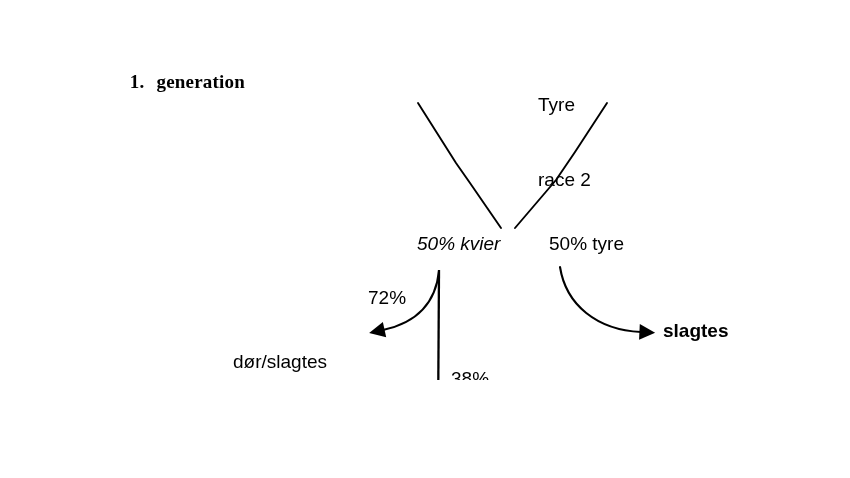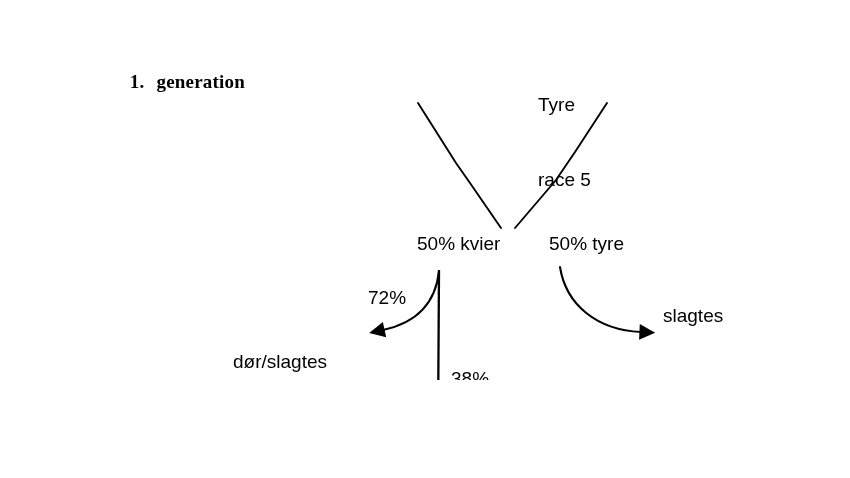--- a/index.html
+++ b/index.html
@@ -41,24 +41,24 @@
     position: absolute;
     left: 0;
     top: 0;
     width: 850px;
     height: 478px;
     pointer-events: none;
   }
   
   #node-dam      { left: 362px; top: 42px; }
   #node-sire     { left: 538px; top: 42px; }
-  #node-heifers  { left: 417px; top: 231px; }
+  #node-heifers  { left: 417px; top: 231px; font-style: italic; }
   #node-bulls    { left: 549px; top: 231px; }
   #node-cull     { left: 233px; top: 317px; margin-top: 32px; }
-  #node-slaughter{ left: 663px; top: 303px; }
+  #node-slaughter{ left: 663px; top: 318px; font-weight: bold; }
   #edge-label-25 { left: 368px; top: 285px; }
   #edge-label-75 { left: 451px; top: 366px; }
   #title-generation { left: 110px; top: 44px; }
 </style>
 </head>
 <body>
 
 <div id="canvas">
 
   <svg id="edges" viewBox="0 0 850 478">
@@ -82,21 +82,21 @@
     <path d="M 560 267 C 566 305 597 330 641 332" fill="none" stroke="#000000" stroke-width="2.1" stroke-linecap="round" marker-end="url(#arrow-end)"></path>
   </svg>
 
   <div id="title-generation" class="gen-title">
     <span class="num">1.</span><span>generation</span>
   </div>
 
 
   <div id="node-sire" class="lbl">
     <div>Tyre</div>
-    <div>race 5</div>
+    <div>race 2</div>
   </div>
 
   <div id="node-heifers" class="lbl">50% kvier</div>
 
   <div id="node-bulls" class="lbl">50% tyre</div>
 
   <div id="node-cull" class="lbl">dør/slagtes</div>
 
   <div id="node-slaughter" class="lbl">slagtes</div>
 

